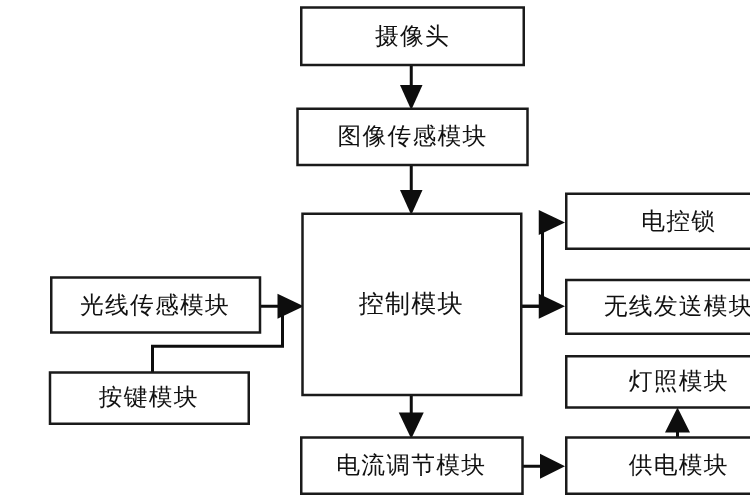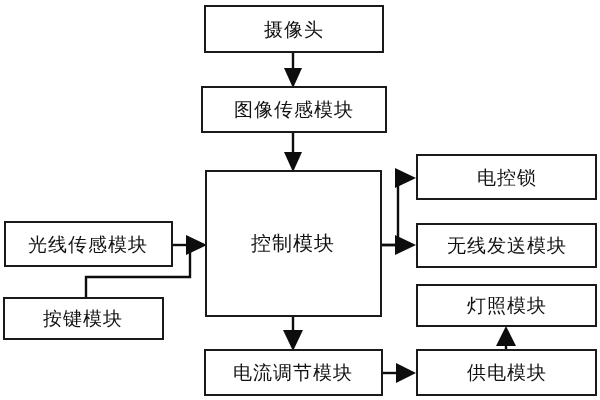--- a/index.html
+++ b/index.html
@@ -11,20 +11,21 @@
     width: 600px;
     height: 400px;
     font-family: "DejaVu Sans", "Liberation Sans", sans-serif;
     overflow: hidden;
   }
   #diagram-root {
     position: relative;
     width: 556px;
     height: 400px;
     background: #ffffff;
+    margin-left: 36px;
   }
   svg#flowchart {
     display: block;
     width: 600px;
     height: 400px;
   }
   .node-box {
     fill: #ffffff;
     stroke: #1a1a1a;
     stroke-width: 2;

